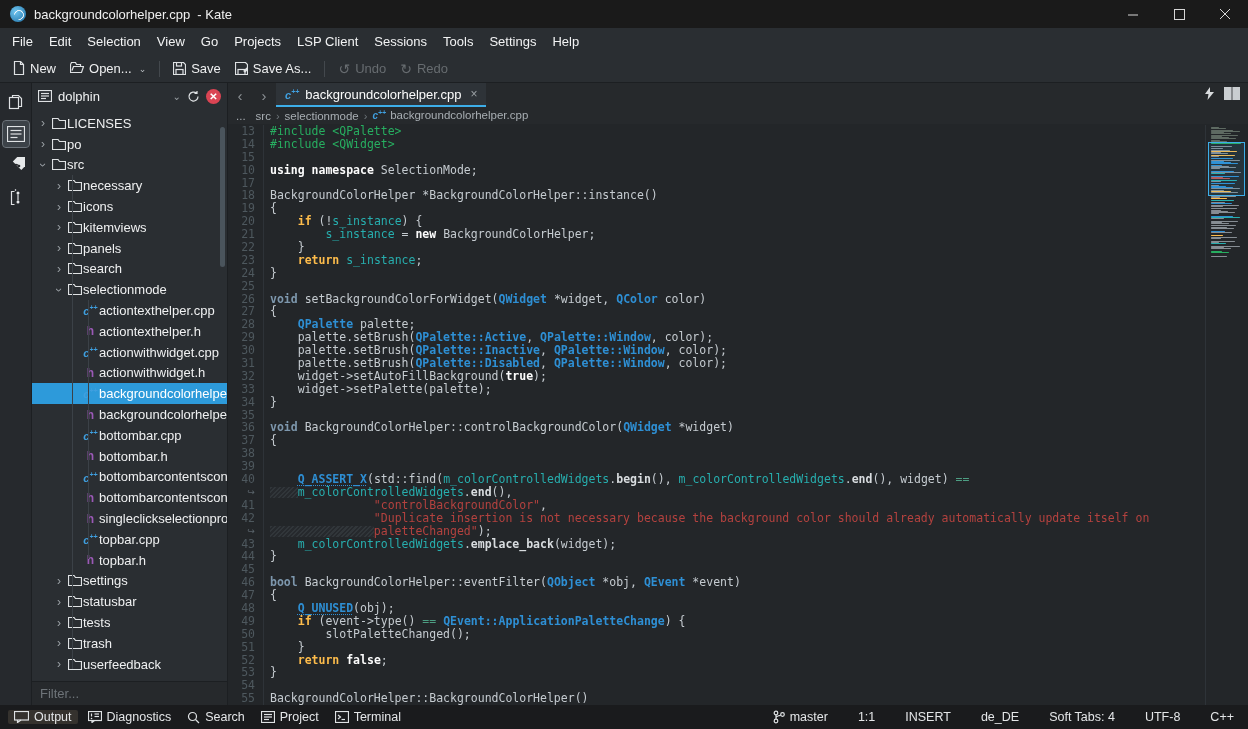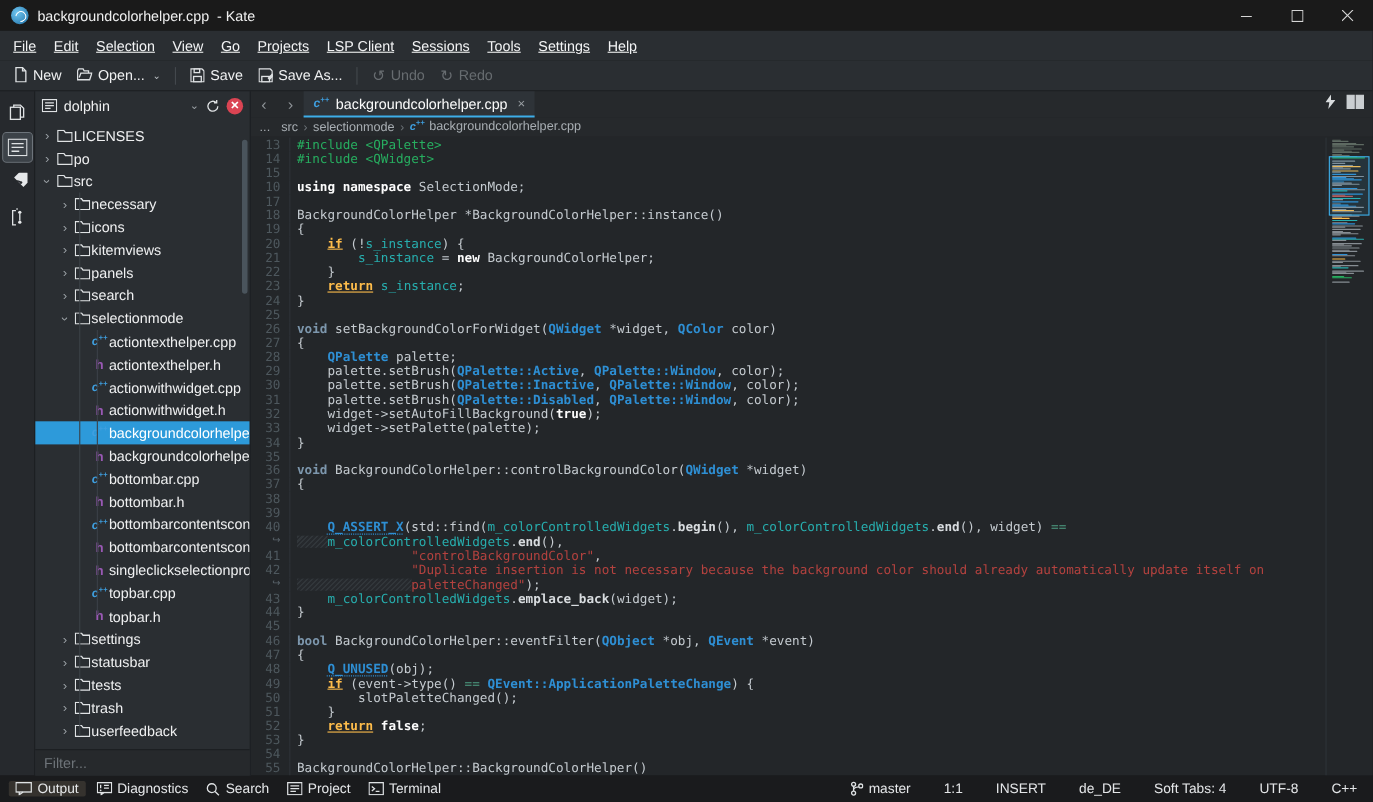--- a/index.html
+++ b/index.html
@@ -13,21 +13,21 @@
               background:radial-gradient(circle at 35% 35%, #6fc5f0, #1d6fa5); position:relative; }
   .app-icon::after { content:""; position:absolute; left:4px; top:4px; width:8px; height:8px;
               border:1.5px solid #fff; border-radius:50%; border-left-color:transparent; transform:rotate(-40deg);}
   .title-text { font-size:13px; color:#f0f0f0; white-space:pre; }
   .win-controls { margin-left:auto; display:flex; height:100%; }
   .win-btn { width:46px; height:100%; display:flex; align-items:center; justify-content:center;
              color:#d6d6d6; font-size:13px; }
   .win-btn svg { display:block; }
 
   
-  .menubar { height:27px; background:#2a2e32; display:flex; align-items:center; padding-left:4px; flex:0 0 27px;text-decoration:underline; }
+  .menubar { height:27px; background:#2a2e32; display:flex; align-items:center; padding-left:4px; flex:0 0 27px; }
   .menu-item { padding:4px 8px; font-size:13px; color:#f2f3f4; border-radius:2px; }
 
   
   .toolbar { height:28px; background:#2a2e32; display:flex; align-items:center; padding-left:6px;
              border-bottom:1px solid #1c1f22; flex:0 0 28px; }
   .tb-btn { display:flex; align-items:center; gap:5px; padding:3px 7px; font-size:13px; color:#eff0f1; border-radius:2px;}
   .tb-btn.disabled { color:#676c70; }
   .tb-btn .glyph { font-size:14px; line-height:12px; }
   .tb-sep { width:1px; height:16px; background:#43484d; margin:0 6px; }
   .tb-caret { font-size:9px; color:#b9bec2; margin-left:2px; }
@@ -86,21 +86,21 @@
           font-family:"DejaVu Sans Mono", monospace; font-size:11.5px; line-height:12.9px; }
   .crow { height:12.9px; display:flex; white-space:pre; }
   .lnum { width:36px; flex:0 0 36px; text-align:right; padding-right:8px; color:#4e585e;
           border-right:1px solid #2e3338; margin-right:6px; }
   .lnum.wrapmark { font-family:"DejaVu Sans", sans-serif; font-size:9px; color:#5a646b; }
   .hatch { display:inline-block; height:11px; vertical-align:-2px;
            background:repeating-linear-gradient(135deg,#31363a 0px,#31363a 1.5px,#26292d 1.5px,#26292d 3.2px); }
   .tok-d  { color:#c5cbd0; }
   .tok-pp { color:#27ae60; }
   .tok-kw { color:#fcfcfc; font-weight:bold; }
-  .tok-cf { color:#fdbc4b; font-weight:bold;text-decoration:underline; }
+  .tok-cf { color:#fdbc4b; font-weight:bold; }
   .tok-ty { color:#7d97ad;font-weight:bold; }
   .tok-qt { color:#2e8fd4; font-weight:bold; }
   .tok-mv { color:#27aeae; }
   .tok-mac{ color:#2e8fd4; font-weight:bold; text-decoration:underline dotted; text-underline-offset:2px; }
   .tok-str{ color:#b4423f; }
   .tok-fn { color:#d8dcdf; font-weight:bold; }
   .tok-opg{ color:#4d9e83; }
 
   
   .minimap { position:absolute; right:0; top:1px; width:43px; bottom:0; background:#232629; border-left:1px solid #2e3338;}

